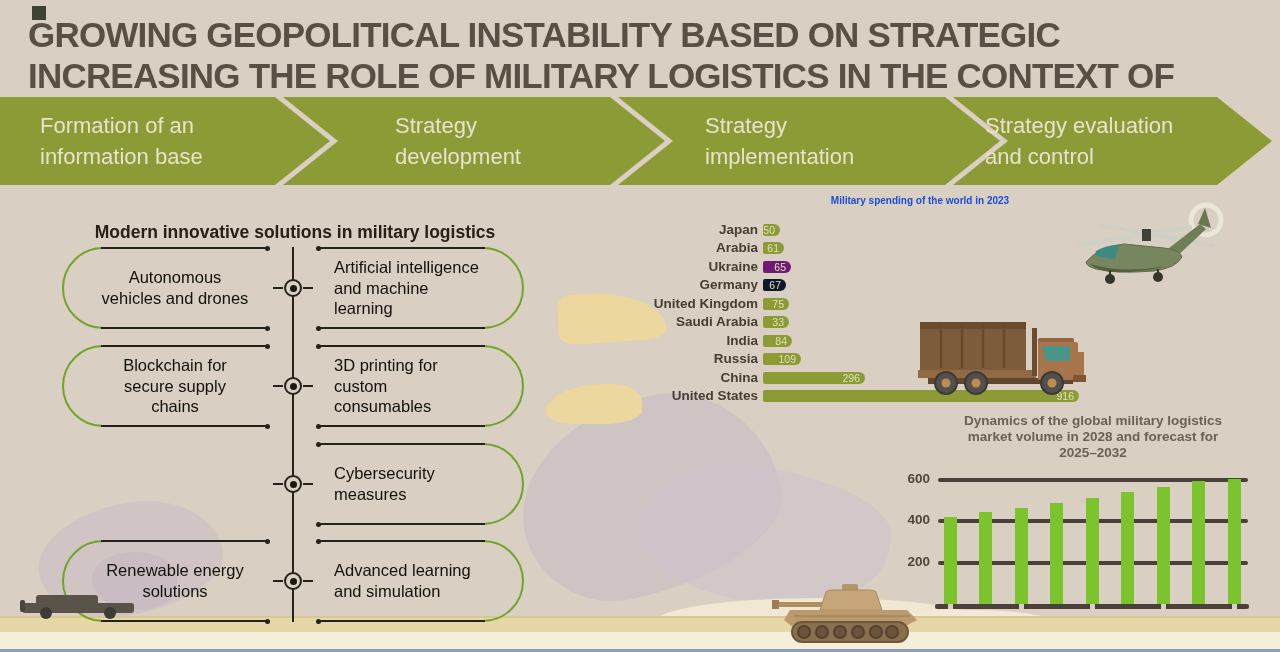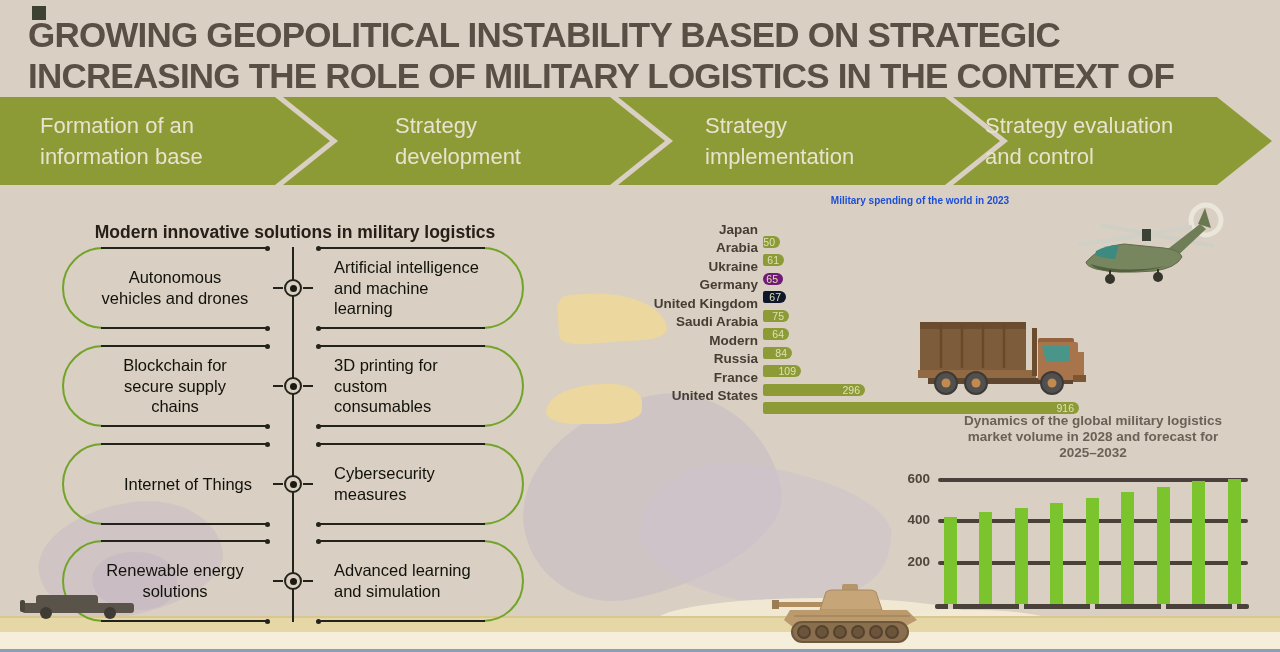--- a/index.html
+++ b/index.html
@@ -60,21 +60,21 @@
   .node .ring{position:absolute;left:3px;top:3px;width:14px;height:14px;border:2px solid #23231b;border-radius:50%;background:#d9cfc2;}
   .node .dot{position:absolute;left:8.5px;top:8.5px;width:7px;height:7px;border-radius:50%;background:#1a1a12;}
   .stub{position:absolute;top:11px;width:10px;height:2px;background:#23231b;}
   .sL{left:-8px;} .sR{right:-8px;}
 
   
   .spend-title{position:absolute;left:700px;top:195px;width:440px;text-align:center;font-size:10px;font-weight:bold;color:#1d4ed8;z-index:5;}
   .spend-rows{position:absolute;left:558px;top:221px;width:722px;height:190px;z-index:5;}
   .spend-row{position:absolute;left:0;width:100%;height:18px;}
   .spend-label{position:absolute;left:0;top:0;width:200px;text-align:right;font-weight:bold;font-size:13.5px;line-height:18px;color:#463d33;}
-  .spend-bar{position:absolute;left:205px;top:3px;height:12px;background:#8d9b36;border-radius:2px 6px 6px 2px;margin-top:12px;}
+  .spend-bar{position:absolute;left:205px;top:3px;height:12px;background:#8d9b36;border-radius:2px 6px 6px 2px;}
   .spend-val{position:absolute;right:0;top:0;height:12px;padding-right:5px;font-size:10.5px;line-height:13px;color:#dde2b4;}
 
   
   .market-title{position:absolute;left:948px;top:413px;width:290px;text-align:center;font-size:13.5px;font-weight:bold;line-height:16px;color:#6c6156;z-index:5;}
   .market-title span{display:block;}
   .market-plot{position:absolute;left:900px;top:470px;width:360px;height:185px;z-index:5;}
   .grid{position:absolute;left:38px;width:310px;height:4px;background:#4a423a;border-radius:2px;}
   .ylab{position:absolute;left:0;width:30px;text-align:right;font-weight:bold;font-size:13.5px;color:#51463b;}
   .mbar{position:absolute;width:13px;background:#7cc42d;}
   .baseline{position:absolute;left:35px;top:134px;width:314px;height:5px;background:#4a423a;border-radius:2px;}
@@ -173,28 +173,20 @@
       <span class="cap capR">
           <i></i>
         </span>
       <span class="ln lnT"></span>
       <span class="ln lnB"></span>
       <div class="sol-text">3D printing for custom consumables</div>
     </div>
   </div>
 
   <div class="sol-row r3">
-    <div class="sol-box left">
-      <span class="cap capL">
-          <i></i>
-        </span>
-      <span class="ln lnT"></span>
-      <span class="ln lnB"></span>
-      <div class="sol-text">Internet of Things</div>
-    </div>
     <div class="node">
       <span class="stub sL"></span>
         <span class="stub sR"></span>
         <span class="ring"></span>
         <span class="dot"></span>
     </div>
     <div class="sol-box right">
       <span class="cap capR">
           <i></i>
         </span>
@@ -238,56 +230,56 @@
         </div>
       </div>
       <div class="spend-row" style="top: 18.45px;">
         <div class="spend-label">Arabia</div>
         <div class="spend-bar" style="background: rgb(141, 155, 54); width: 21px;">
           <div class="spend-val">61</div>
         </div>
       </div>
       <div class="spend-row" style="top: 36.9px;">
         <div class="spend-label">Ukraine</div>
-        <div class="spend-bar" style="background: #701a75; width: 20px; border-radius: 6px;">
+        <div class="spend-bar" style="background: #701a75; width: 28px;">
           <div class="spend-val">65</div>
         </div>
       </div>
       <div class="spend-row" style="top: 55.35px;">
         <div class="spend-label">Germany</div>
         <div class="spend-bar" style="background: #0f172a; width: 23px;">
           <div class="spend-val">67</div>
         </div>
       </div>
       <div class="spend-row" style="top: 73.8px;">
         <div class="spend-label">United Kingdom</div>
         <div class="spend-bar" style="background: rgb(141, 155, 54); width: 26px;">
           <div class="spend-val">75</div>
         </div>
       </div>
       <div class="spend-row" style="top: 92.25px;">
         <div class="spend-label">Saudi Arabia</div>
         <div class="spend-bar" style="background: rgb(141, 155, 54); width: 26px;">
-          <div class="spend-val">64</div>
+          <div class="spend-val">33</div>
         </div>
       </div>
       <div class="spend-row" style="top: 110.7px;">
-        <div class="spend-label">Modern</div>
+        <div class="spend-label">India</div>
         <div class="spend-bar" style="background: rgb(141, 155, 54); width: 29px;">
           <div class="spend-val">84</div>
         </div>
       </div>
       <div class="spend-row" style="top: 129.15px;">
         <div class="spend-label">Russia</div>
         <div class="spend-bar" style="background: rgb(141, 155, 54); width: 38px;">
           <div class="spend-val">109</div>
         </div>
       </div>
       <div class="spend-row" style="top: 147.6px;">
-        <div class="spend-label">France</div>
+        <div class="spend-label">China</div>
         <div class="spend-bar" style="background: rgb(141, 155, 54); width: 102px;">
           <div class="spend-val">296</div>
         </div>
       </div>
       <div class="spend-row" style="top: 166.05px;">
         <div class="spend-label">United States</div>
         <div class="spend-bar" style="background: rgb(141, 155, 54); width: 316px;">
           <div class="spend-val">916</div>
         </div>
       </div>

